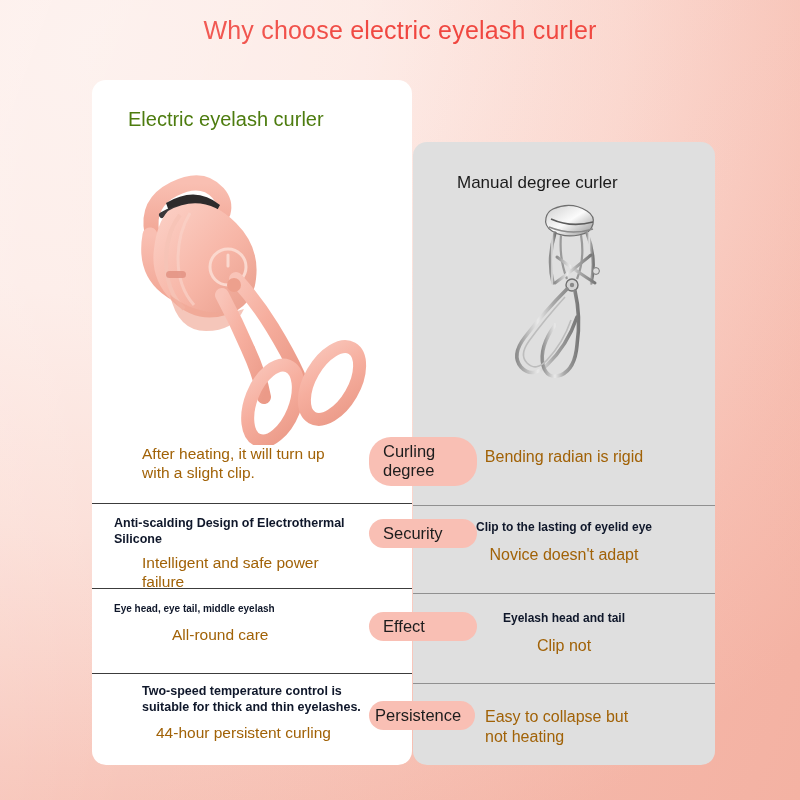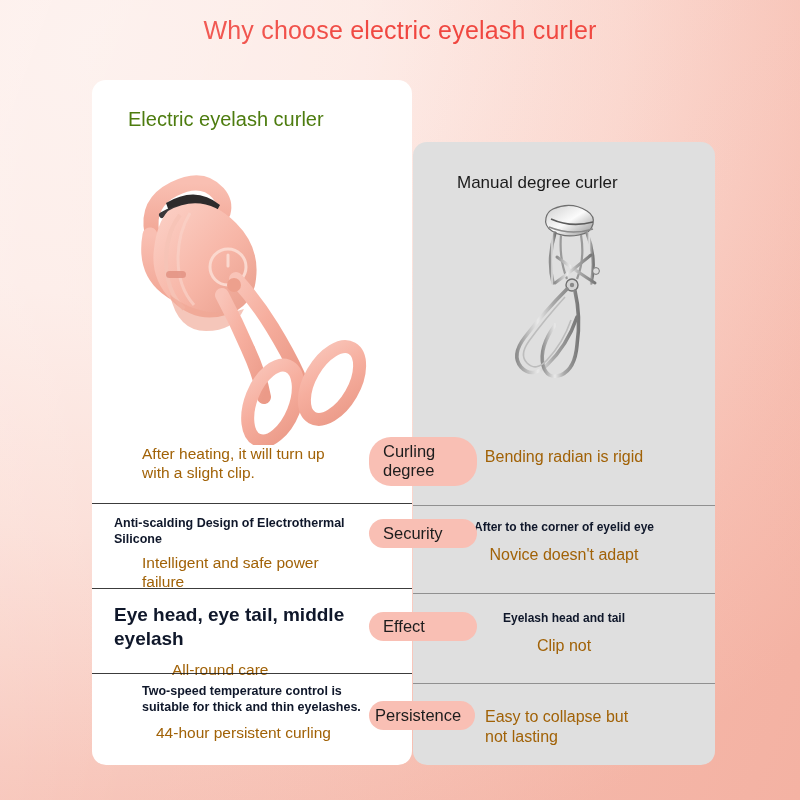--- a/index.html
+++ b/index.html
@@ -215,34 +215,34 @@
     </div>
 
     <div class="rows-right">
 
       <div class="row rrow" style="height:70px;">
         <div class="main" style="padding-top:12px;">Bending radian is rigid</div>
       </div>
       <div class="rule-gray"></div>
 
       <div class="row rrow" style="height:87px;">
-        <div class="sub" style="padding-top:14px;">After to the corner of eyelid eye</div>
+        <div class="sub" style="padding-top:14px;">Clip to the lasting of eyelid eye</div>
         <div class="main" style="padding-top:10px;">Novice doesn't adapt</div>
       </div>
       <div class="rule-gray"></div>
 
       <div class="row rrow" style="height:89px;">
         <div class="sub" style="padding-top:17px;">Eyelash head and tail</div>
         <div class="main" style="padding-top:10px;">Clip not</div>
       </div>
       <div class="rule-gray"></div>
 
       <div class="row rrow" style="height:80px;">
         <div class="main" style="padding-top:23px; white-space:pre-line; text-align:left; padding-left:56px;">Easy to collapse but
-not lasting</div>
+not heating</div>
       </div>
 
     </div>
   </div>
 
   <div class="card-left">
     <div class="card-left-title">Electric eyelash curler</div>
 
     <div class="prod-left">
       <svg viewBox="0 0 290 290" width="290" height="290" aria-hidden="true">
@@ -301,21 +301,21 @@
       <div class="rule"></div>
 
       <div class="row lrow" style="height:84px;">
         <div class="sub" style="padding-top:12px;">Anti-scalding Design of Electrothermal Silicone</div>
         <div class="main" style="padding-top:7px; white-space:pre-line;">Intelligent and safe power
 failure</div>
       </div>
       <div class="rule"></div>
 
       <div class="row lrow" style="height:84px;">
-        <div class="sub" style="padding-top:14px; font-size:19px;">Eye head, eye tail, middle eyelash</div>
+        <div class="sub" style="padding-top:14px; font-size:10px;">Eye head, eye tail, middle eyelash</div>
         <div class="main" style="padding-top:10px; padding-left:58px;">All-round care</div>
       </div>
       <div class="rule"></div>
 
       <div class="row lrow" style="height:90px;">
         <div class="sub" style="padding-top:10px; padding-left:28px;">Two-speed temperature control is suitable for thick and thin eyelashes.</div>
         <div class="main" style="padding-top:9px; padding-left:42px;">44-hour persistent curling</div>
       </div>
 
     </div>

